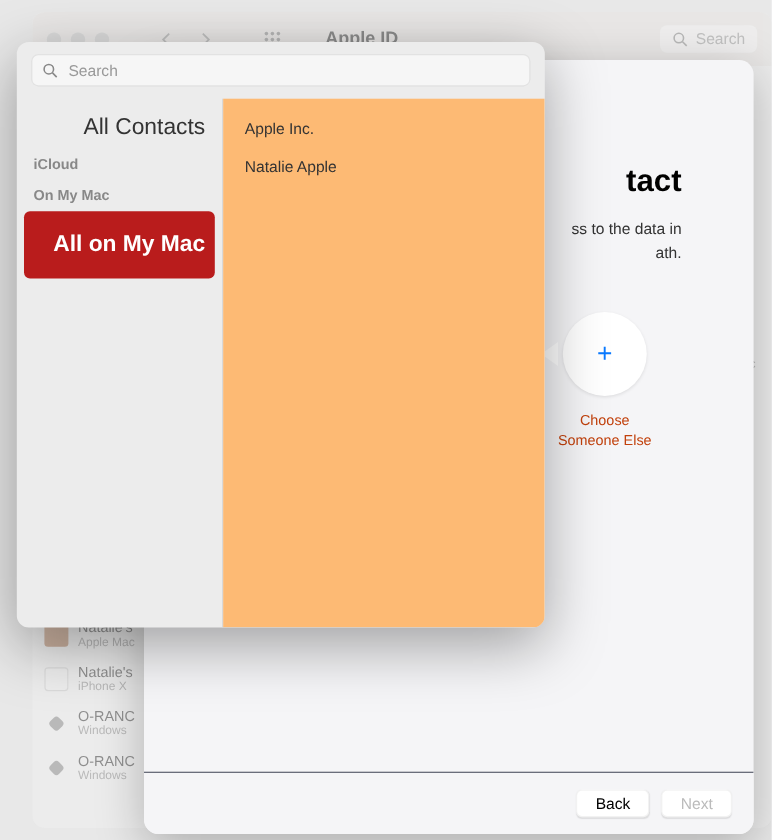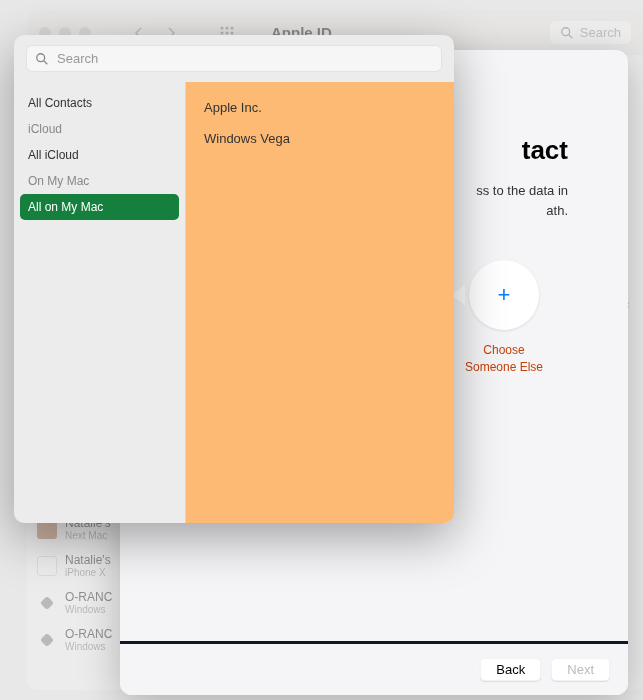--- a/index.html
+++ b/index.html
@@ -200,21 +200,21 @@
     }
     .choose-label {
       font-size: 12px;
       color: #c2410c;
       text-align: center;
       margin-top: 12px;
       margin-left: 260px;
       line-height: 1.4;
     }
     .mid-footer {
-      border-top: 3px solid #0f172a;
+      border-top: 1px solid #0f172a;
       padding: 14px 18px;
       display: flex;
       justify-content: flex-end;
       gap: 10px;
       background: #f5f5f7;
       border-bottom-left-radius: 12px;
       border-bottom-right-radius: 12px;
     }
     .btn {
       padding: 4px 16px;
@@ -277,36 +277,38 @@
       display: flex;
       overflow: hidden;
     }
     .contacts-sidebar {
       width: 172px;
       border-right: 1px solid #d8d8d8;
       padding: 8px 0;
     }
     .sidebar-item {
       padding: 6px 14px;
-      font-size: 12px;
+      font-size: 19px;
       color: #333;
       cursor: default;
+      text-align: right;
     }
     .sidebar-header {
       padding: 6px 14px;
       font-size: 12px;
-      font-weight: 400;
+      font-weight: 700;
       color: #888;
     }
     .sidebar-item.selected {
-      background: #15803d;
+      background: #b91c1c;
       color: #fff;
       border-radius: 5px;
       margin: 0 6px;
-      padding: 6px 8px;
+      padding: 17px 8px;
+      font-weight: bold;
     }
     .contacts-list {
       flex: 1;
       background: #fdba74;
       padding: 10px 0;
     }
     .contact-item {
       padding: 8px 18px;
       font-size: 13px;
       color: #333;
@@ -359,21 +361,21 @@
       <span>Search</span>
     </div>
   </div>
 </div>
 
 <div class="bg-device-list">
   <div class="bg-device">
     <div class="bg-device-icon" style="background:linear-gradient(#b86,#a75);"></div>
     <div class="bg-device-info">
       <div class="bg-device-name">Natalie's</div>
-      <div class="bg-device-sub">Next Mac</div>
+      <div class="bg-device-sub">Apple Mac</div>
     </div>
   </div>
   <div class="bg-device">
     <div class="bg-device-icon" style="background:#eee;border:1px solid #ccc;"></div>
     <div class="bg-device-info">
       <div class="bg-device-name">Natalie's</div>
       <div class="bg-device-sub">iPhone X</div>
     </div>
   </div>
   <div class="bg-device">
@@ -423,22 +425,21 @@
         <circle cx="6.5" cy="6.5" r="4.5" stroke="currentColor" stroke-width="1.5" fill="none"></circle>
         <line x1="10" y1="10" x2="14" y2="14" stroke="currentColor" stroke-width="1.5"></line>
       </svg>
       <input class="search-input" type="text" placeholder="Search" style="">
     </div>
   </div>
   <div class="contacts-body">
     <div class="contacts-sidebar">
       <div class="sidebar-item">All Contacts</div>
       <div class="sidebar-header">iCloud</div>
-      <div class="sidebar-item">All iCloud</div>
       <div class="sidebar-header">On My Mac</div>
       <div class="sidebar-item selected">All on My Mac</div>
     </div>
     <div class="contacts-list">
       <div class="contact-item">Apple Inc.</div>
-      <div class="contact-item">Windows Vega</div>
+      <div class="contact-item">Natalie Apple</div>
     </div>
   </div>
 </div>
 
 </body></html>

